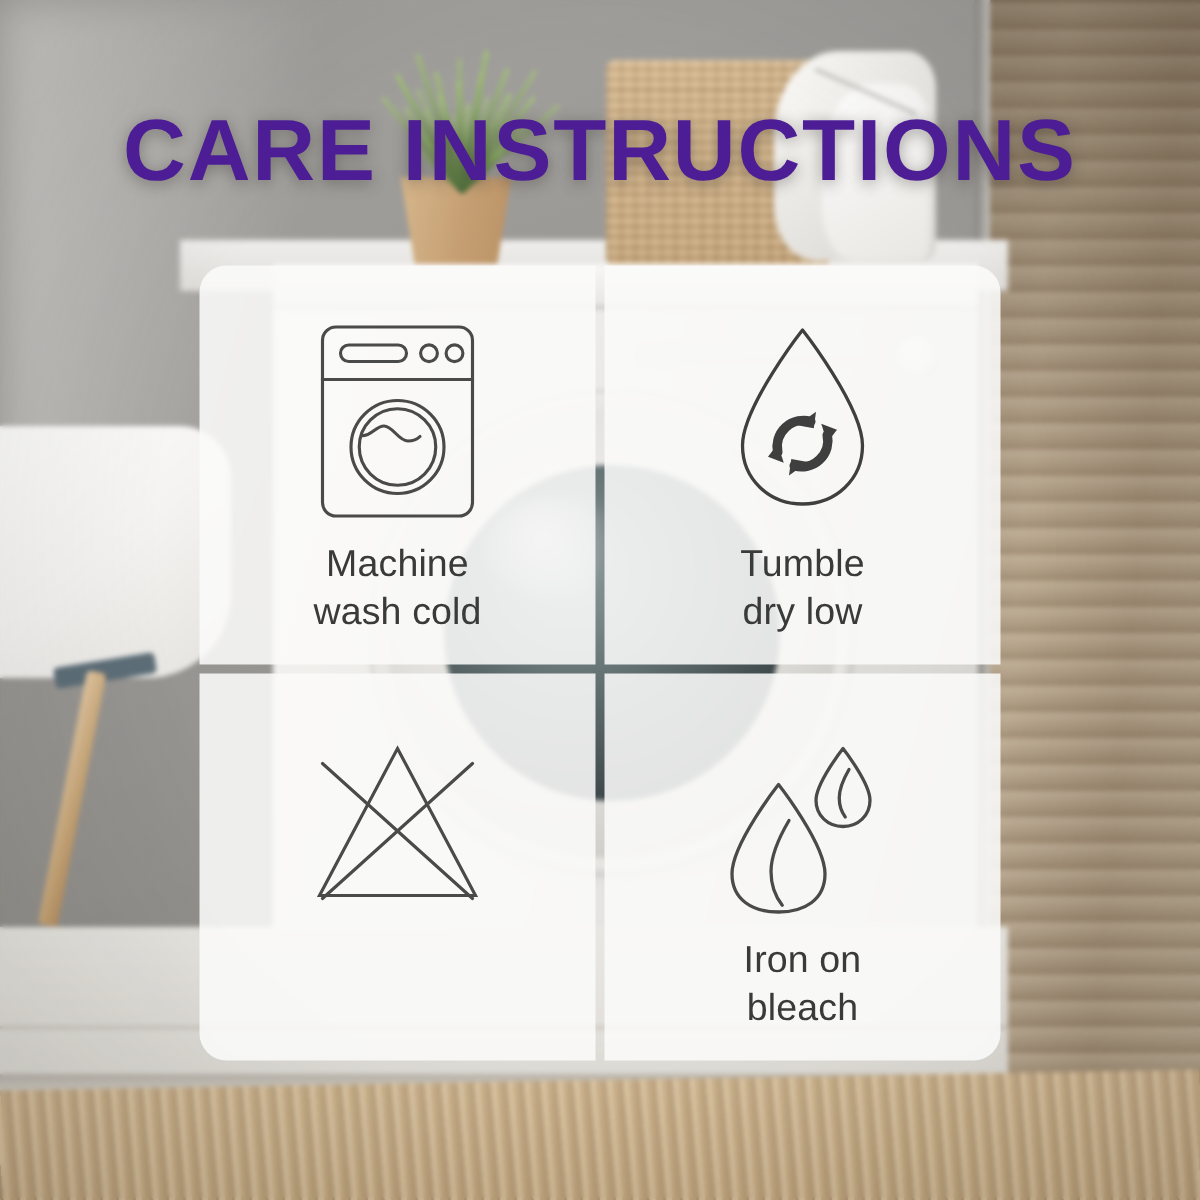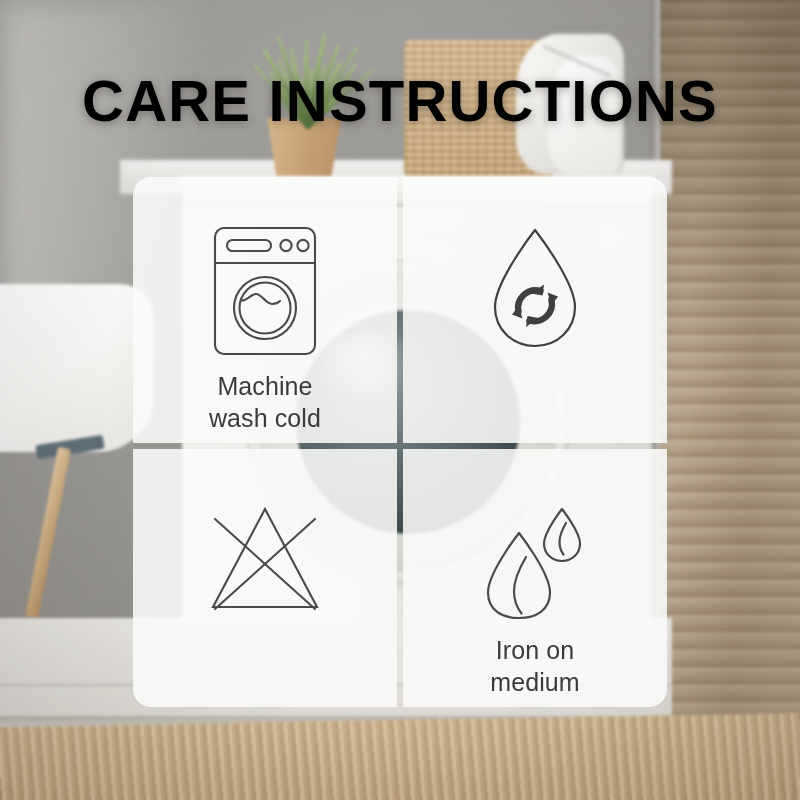--- a/index.html
+++ b/index.html
@@ -237,21 +237,21 @@
     left: 0; top: 0; width: 800px; height: 800px;
     background: radial-gradient(ellipse at 50% 45%, rgba(0,0,0,0) 52%, rgba(40,36,30,.16) 100%);
     pointer-events: none;
   }
 
   
   .title {
     position: absolute;
     left: 0; top: 72px; width: 800px;
     text-align: center;
-    color: #000000;
+    color: #4c1d95;
     font-size: 58px;
     font-weight: 700;
     letter-spacing: 1.2px;
     line-height: 1;
     text-shadow: 0 2px 10px rgba(60,56,50,.45);
     white-space: nowrap;
   }
 
   
   .card-grid {
@@ -262,21 +262,21 @@
     grid-template-columns: 264px 264px;
     grid-template-rows: 266px 258px;
     gap: 6px;
   }
   .card {
     background: rgba(250,250,249,.88);
     display: flex;
     flex-direction: column;
     align-items: center;
     justify-content: flex-start;
-    padding-top: 40px;
+    padding-top: 30px;
   }
   .card-tl { border-radius: 18px 0 0 0; }
   .card-tr { border-radius: 0 18px 0 0; }
   .card-bl { border-radius: 0 0 0 18px; }
   .card-br { border-radius: 0 0 18px 0; }
 
   .card-icon {
     height: 148px;
     display: flex;
     align-items: center;
@@ -403,20 +403,22 @@
           <g stroke-width="6.4">
             <path d="M41.5 88.5a17.5 17.5 0 0 1 22-20.5"></path>
             <path d="M74.5 77a17.5 17.5 0 0 1-22 20.5"></path>
           </g>
           <path d="M67 61.5 L65.5 72.5 L54.5 70.5 Z" fill="#3f3f3f" stroke="none"></path>
           <path d="M49 104 L50.5 93 L61.5 95 Z" fill="#3f3f3f" stroke="none"></path>
           <path d="M41.5 83 L35 91.5 L45.5 95.5 Z" fill="#3f3f3f" stroke="none"></path>
           <path d="M74.5 82 L81 73.5 L70.5 69.5 Z" fill="#3f3f3f" stroke="none"></path>
         </svg>
       </div>
+      <div class="card-label">Tumble
+dry low</div>
     </div>
 
     <div class="card card-bl">
       <div class="card-icon">
         <svg width="128" height="120" viewBox="0 0 128 120" fill="none" stroke="#4a4a4a" stroke-width="2.1" stroke-linecap="round">
 
           <path d="M64 10 L116 108 L12 108 Z"></path>
 
           <line x1="14" y1="20" x2="114" y2="110"></line>
           <line x1="114" y1="20" x2="14" y2="110"></line>
@@ -429,17 +431,17 @@
         <svg width="122" height="124" viewBox="0 0 122 124" fill="none" stroke="#4a4a4a" stroke-width="2.2" stroke-linecap="round" stroke-linejoin="round">
 
           <path d="M88 12c0 0-18 23-18 34.5C70 56.7 78 64 88 64s18-7.3 18-17.5C106 35 88 12 88 12z"></path>
           <path d="M92 26c-3.5 6-6.5 12.5-6.5 19 0 5 1.6 9.4 4 12.6"></path>
 
           <path d="M45 36c0 0-31 39.5-31 59.5C14 113 27.9 121 45 121s31-8 31-25.5C76 75.5 45 36 45 36z"></path>
           <path d="M52 60c-6.5 11-12 22.5-12 34 0 9 3 16.8 7.5 22.5"></path>
         </svg>
       </div>
       <div class="card-label">Iron on
-medium</div>
+bleach</div>
     </div>
 
   </div>
 </div>
 
 </body></html>

